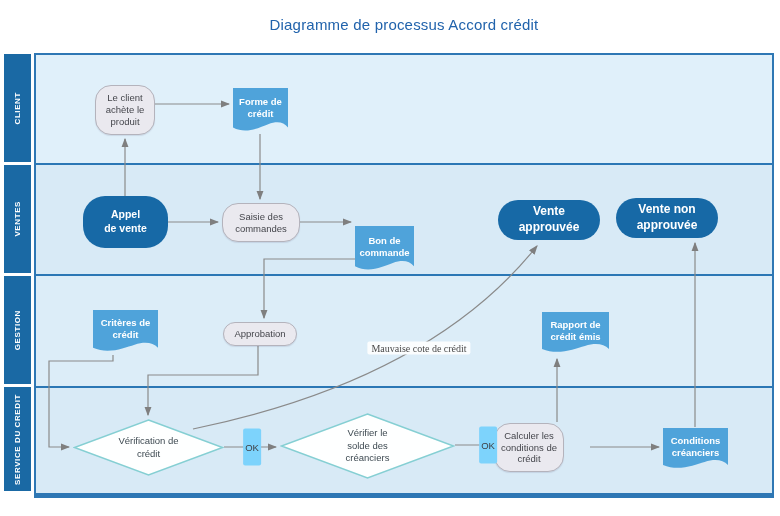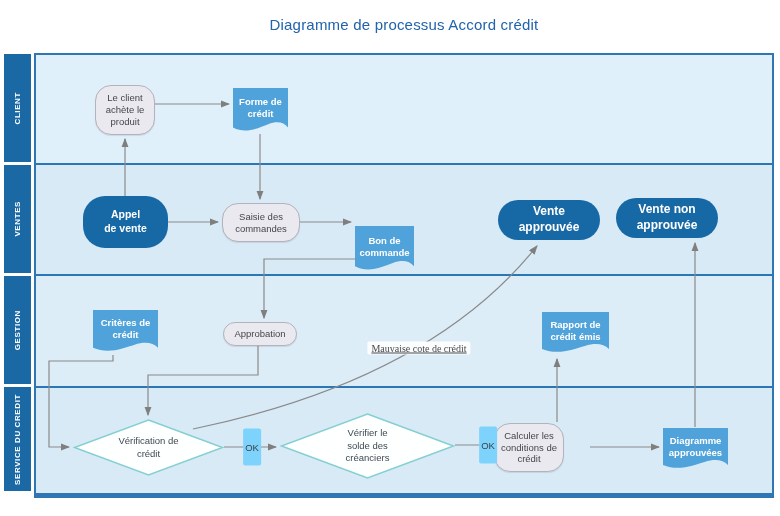--- a/index.html
+++ b/index.html
@@ -29,21 +29,21 @@
   .doc{color:#fff;font-weight:bold;font-size:9.5px;line-height:1.25;}
   .doc svg{position:absolute;left:0;top:0;width:100%;height:100%;}
   .doc .lbl{position:relative;padding-bottom:7px;}
   .diamond{color:#3E4A52;font-size:9.5px;line-height:1.3;}
   .diamond svg{position:absolute;left:0;top:0;width:100%;height:100%;}
   .diamond .lbl{position:relative;}
   .lbl{display:block;}
   .chip{position:absolute;transform:translate(-50%,-50%);background:#7dd3fc;color:#3F4045;
         font-size:9.5px;padding:13px 2px;border-radius:2px;white-space:nowrap;}
   .chip-serif{font-family:"Liberation Serif",serif;font-size:10px;color:#4A4A4A;
-              background:#FBFDFE;padding:1px 4px;text-decoration:underline;}
+              background:#FBFDFE;padding:1px 4px;}
   .w40{width:44px;} .w60{width:60px;} .w56{width:56px;} .w64{width:64px;}
   .w70{width:70px;} .w46{width:46px;} .w57{width:57px;} .w59{width:59px;} .w62{width:62px;}
 </style>
 </head>
 <body>
 
 <div class="page">
 
   <h1 class="title">Diagramme de processus Accord crédit</h1>
 
@@ -161,20 +161,20 @@
   </div>
 
   <div class="node proc" style="left:494px;top:423px;width:68px;height:47px;">
     <span class="lbl w56">Calculer les conditions de crédit</span>
   </div>
 
   <div class="node doc" style="left:663px;top:428px;width:65px;height:44px;">
     <svg viewBox="0 0 100 100" preserveAspectRatio="none">
       <path d="M0,0 H100 V84 C92,72 80,70 64,77 C48,84 24,99 0,84 Z" fill="#4FA3DA"></path>
     </svg>
-    <span class="lbl w59">Diagramme approuvées</span>
+    <span class="lbl w59">Conditions créanciers</span>
   </div>
 
   <span class="chip" style="left:252px;top:447px;">OK</span>
   <span class="chip" style="left:488px;top:445px;">OK</span>
   <span class="chip chip-serif" style="left:419px;top:348px;">Mauvaise cote de crédit</span>
 
 </div>
 
 </body></html>

